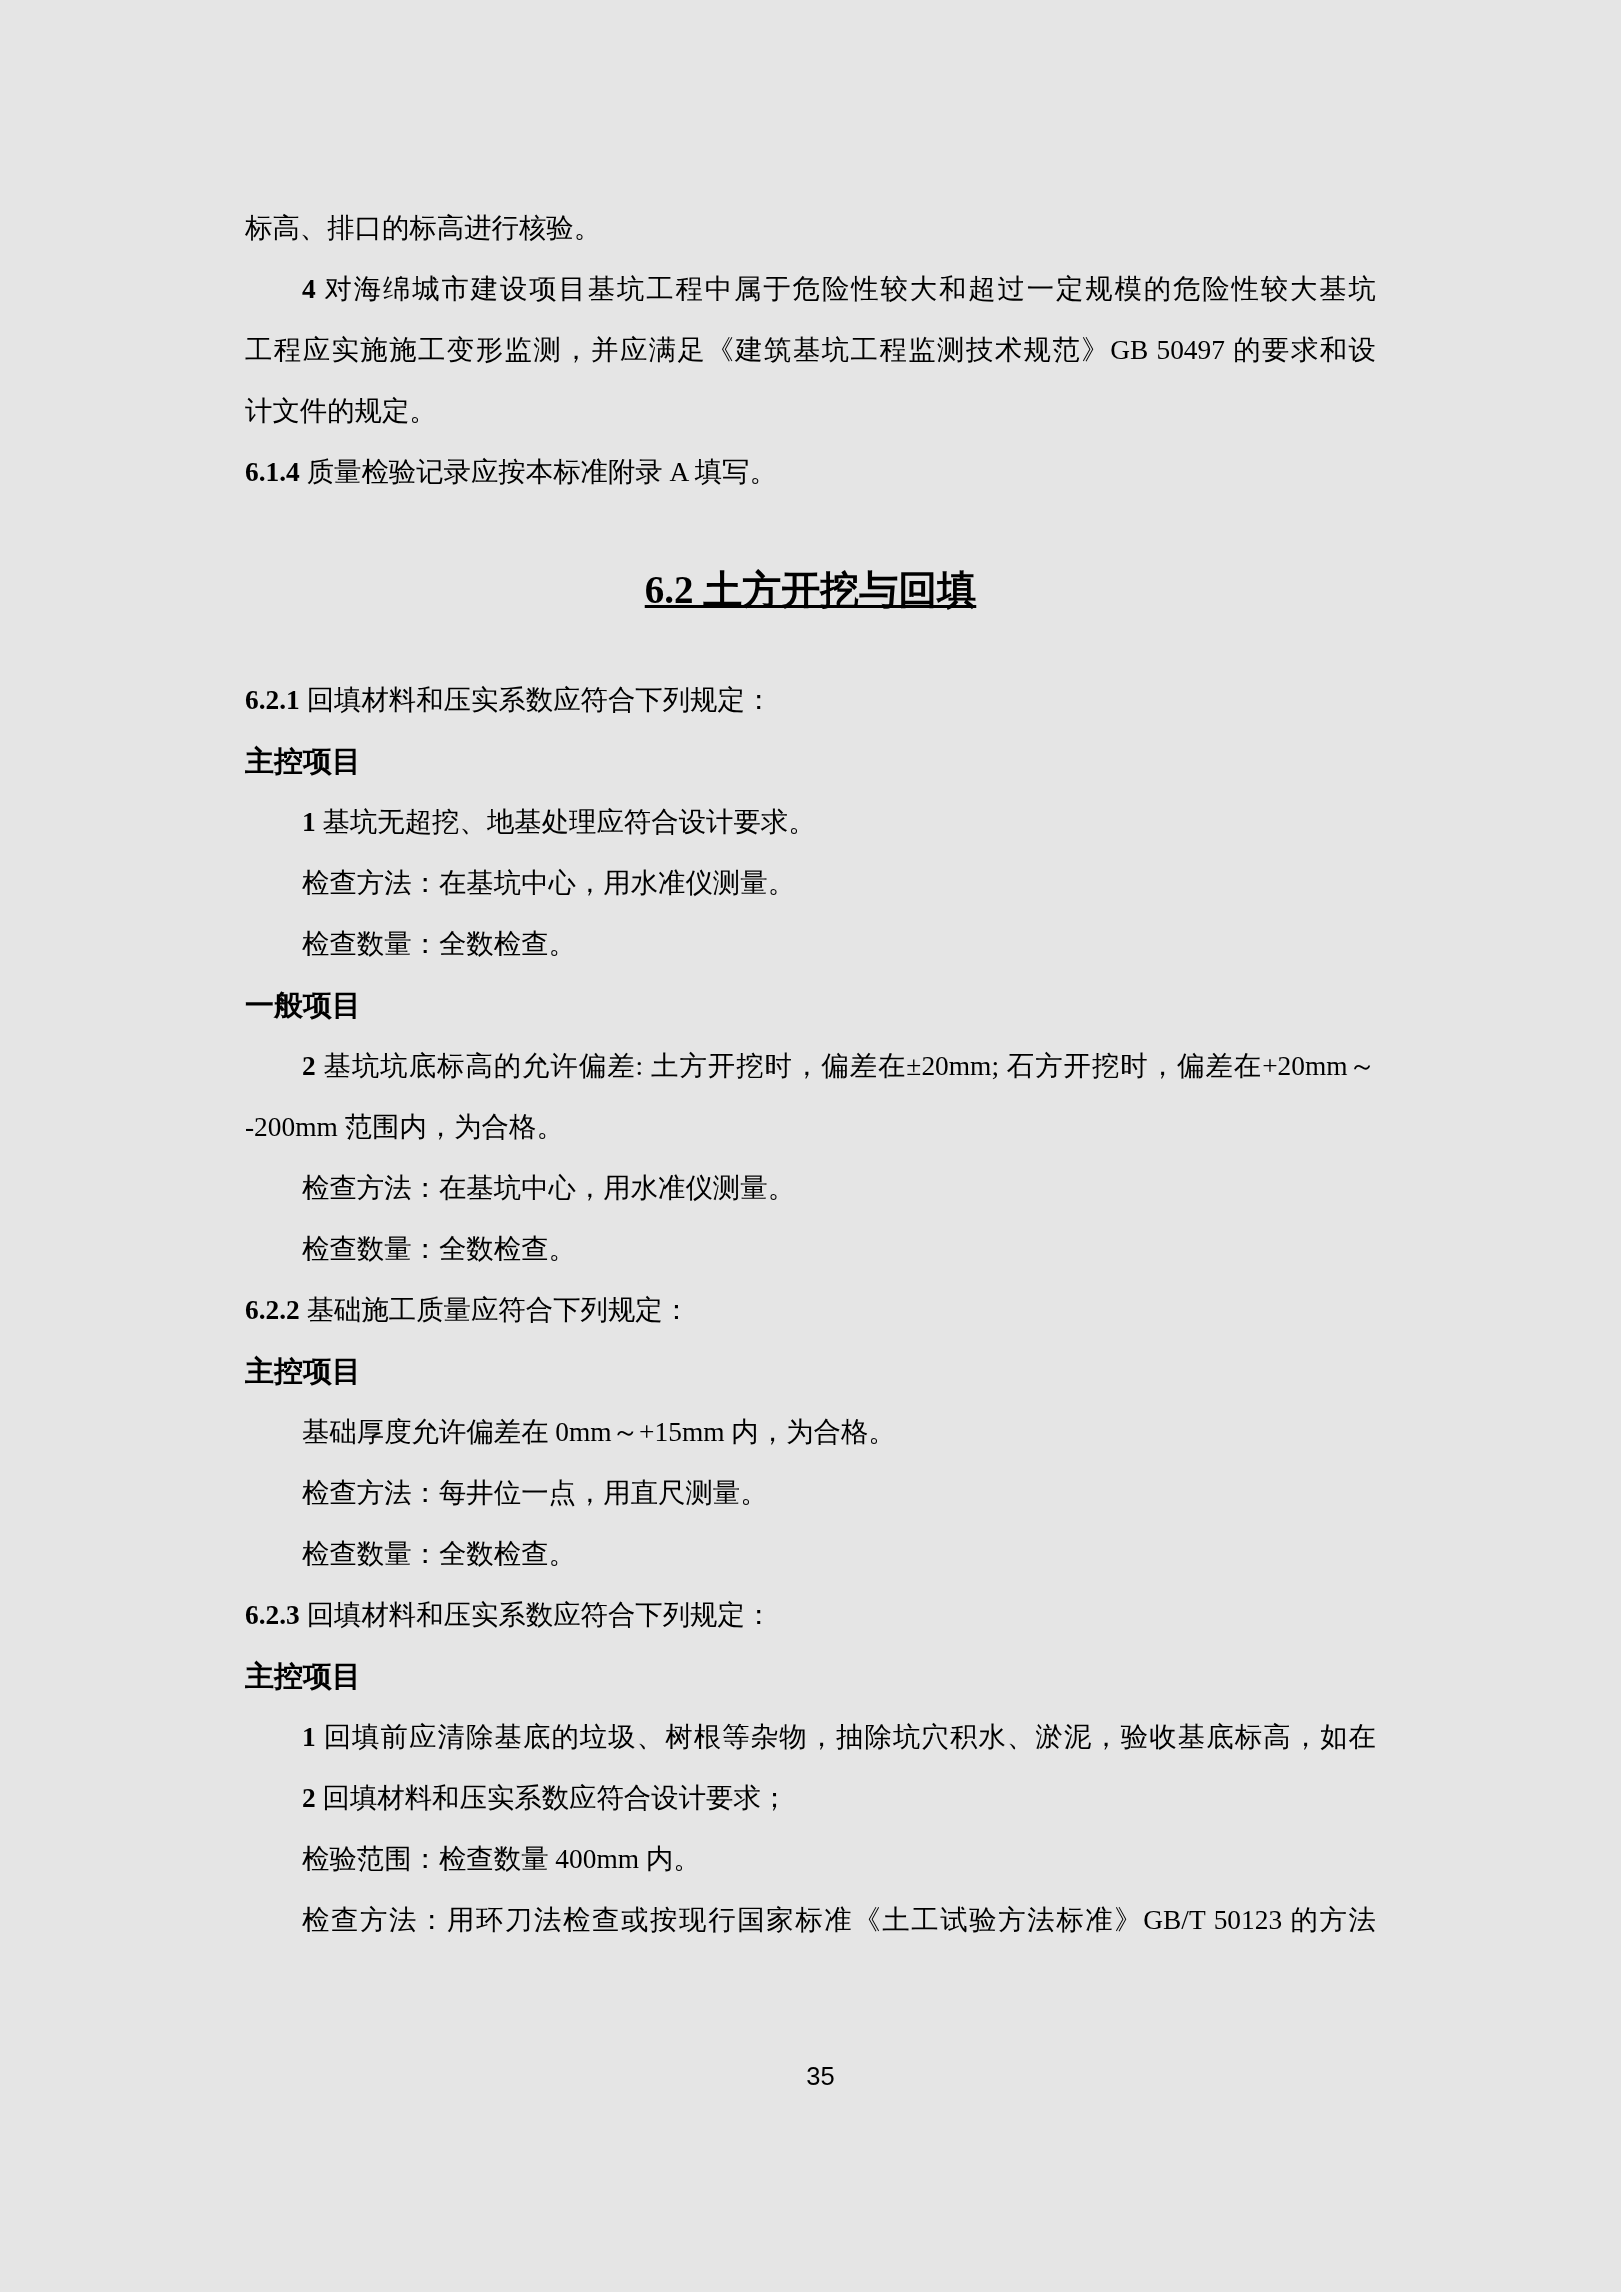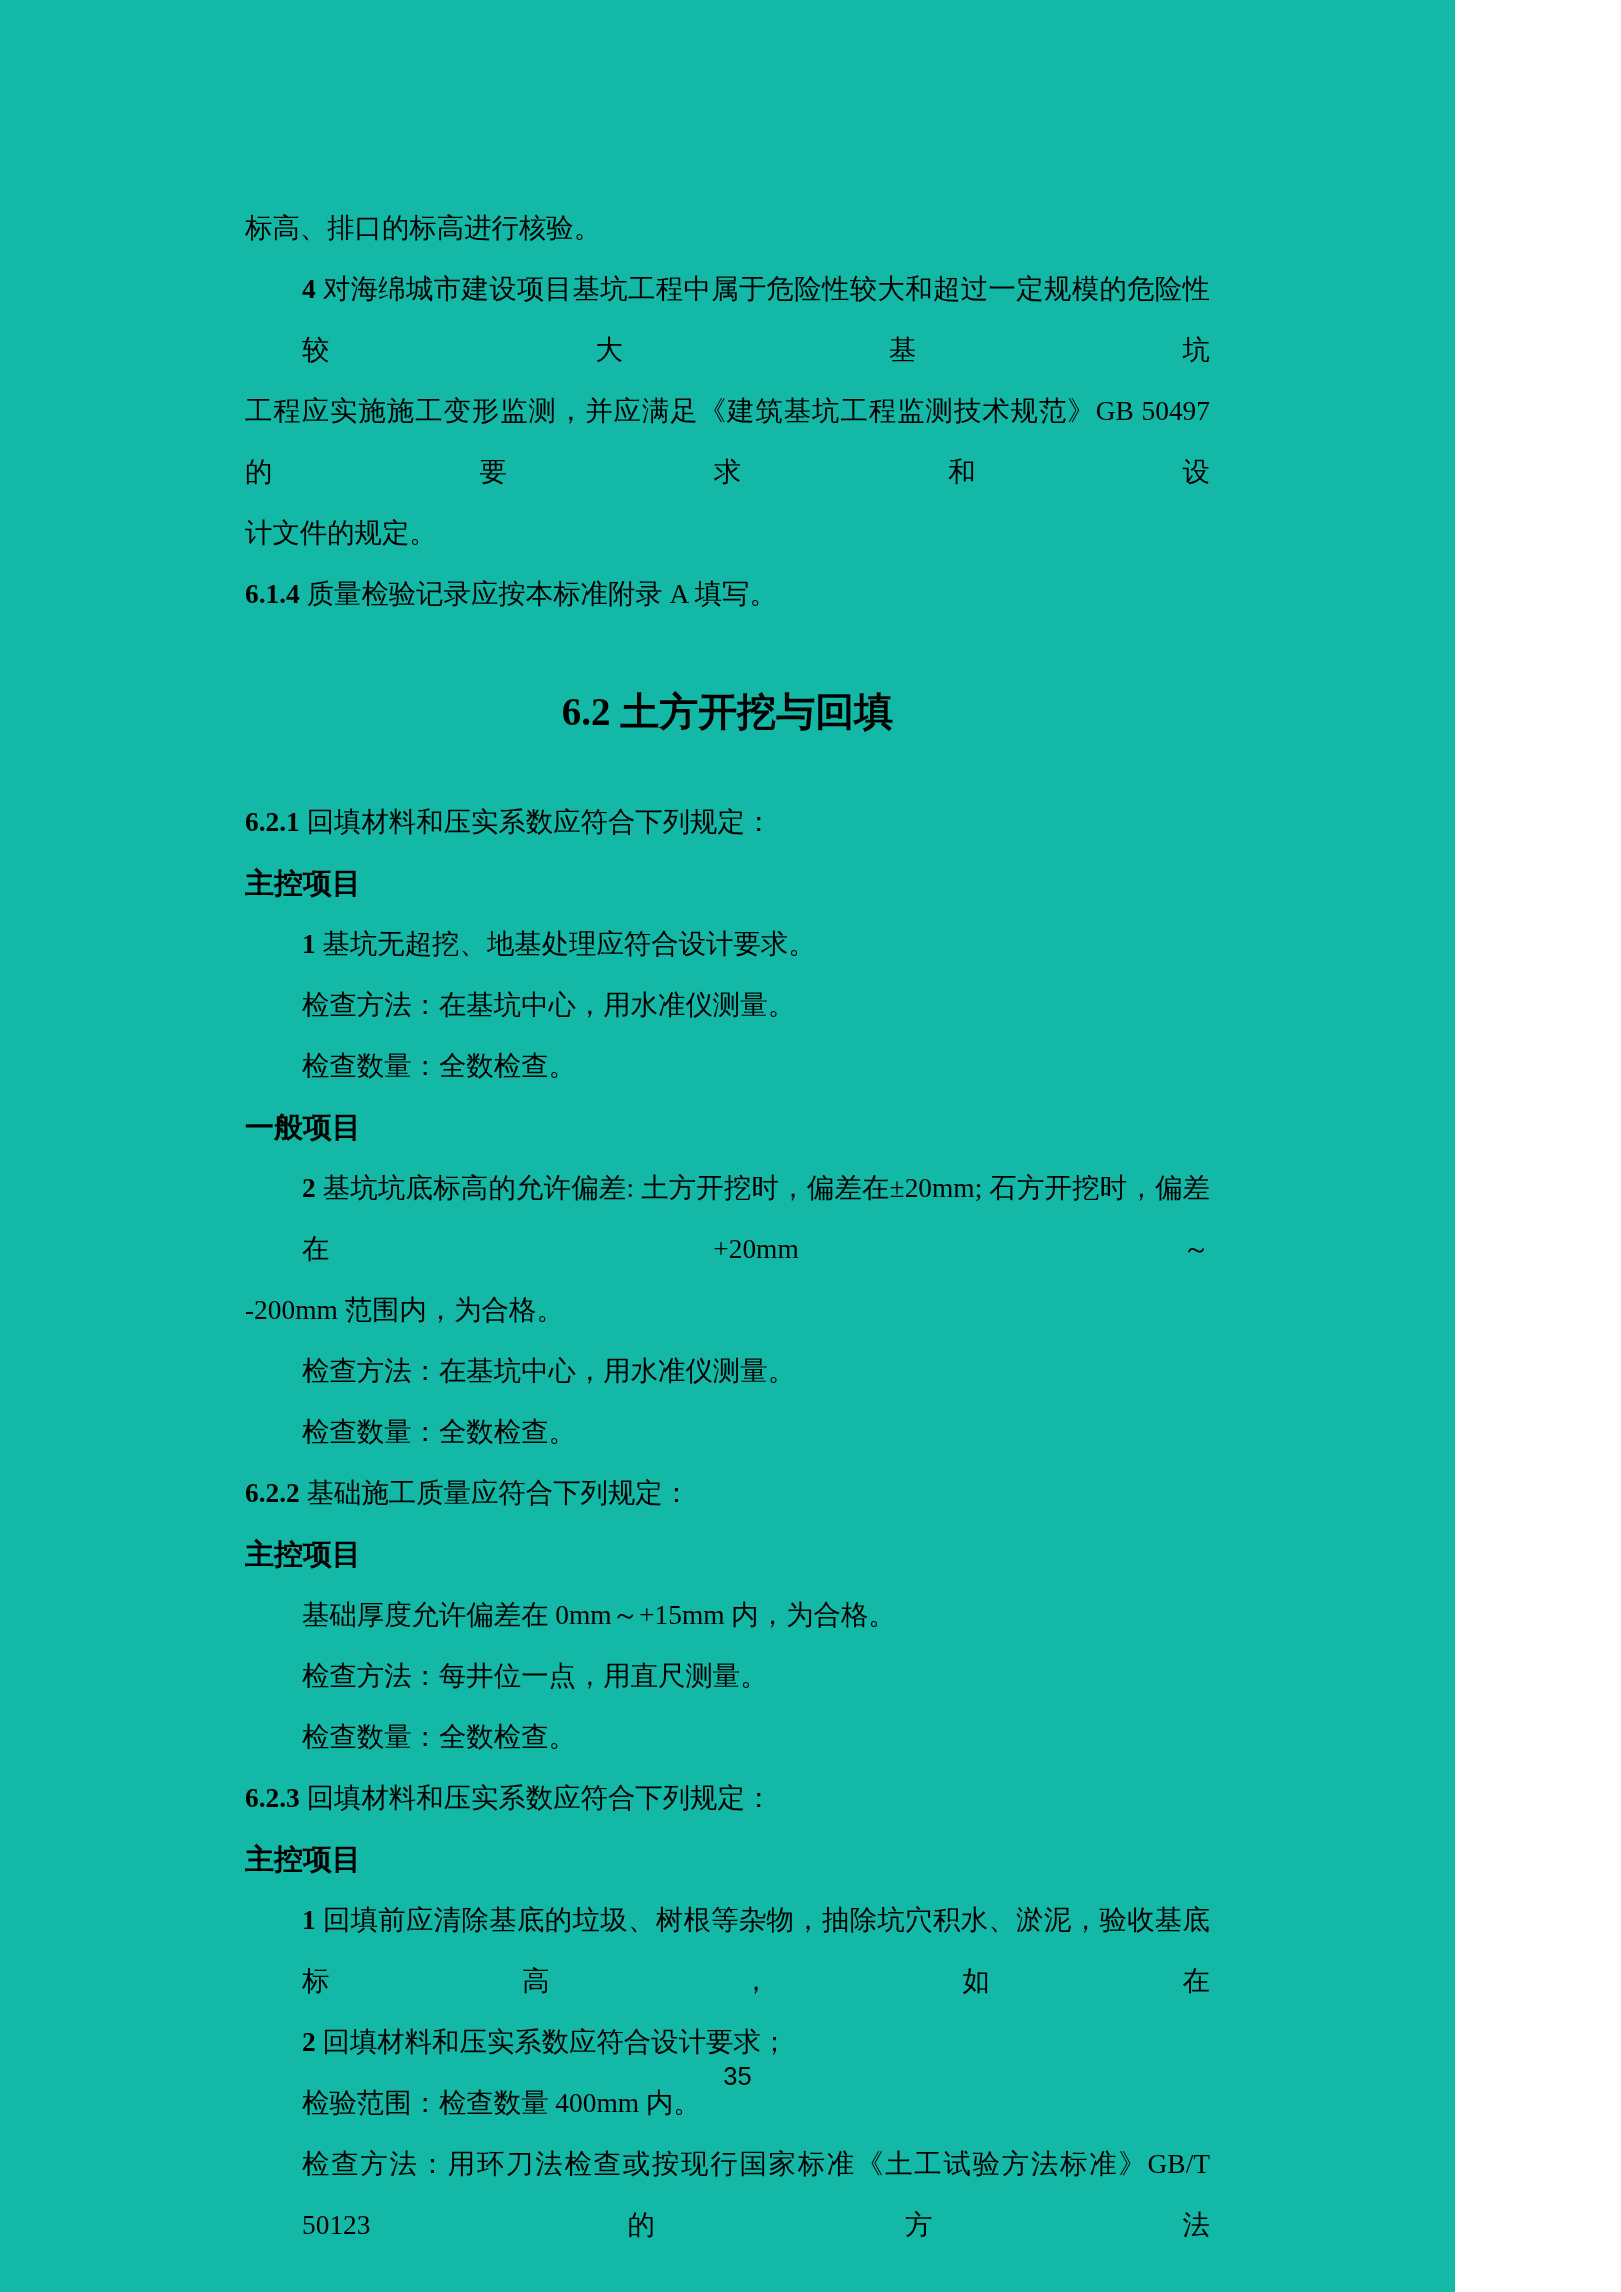--- a/index.html
+++ b/index.html
@@ -2,23 +2,23 @@
 <html><head>
 <meta charset="utf-8">
 <style>
   html, body {
     margin: 0;
     padding: 0;
     background: #ffffff;
   }
   .page {
     position: relative;
-    width: 1455px;
+    width: 1621px;
     height: 2293px;
-    background: #14b8a6;
+    background: #e5e5e5;
     color: #000000;
     font-family: "Liberation Serif", "DejaVu Serif", serif;
     overflow: hidden;
   }
   .content {
     position: absolute;
     left: 245px;
     right: 245px;
     top: 0;
     padding-top: 198px;
@@ -37,20 +37,21 @@
     text-align: justify;
     text-align-last: justify;
   }
   .line.h1 {
     font-size: 39px;
     line-height: 59px;
     font-weight: bold;
     text-align: center;
     margin: 57px 0 51px 0;
     white-space: nowrap;
+    text-decoration: underline;
   }
   .line.h2 {
     font-size: 29px;
     line-height: 61px;
     font-weight: bold;
     text-align: left;
   }
   .run.b {
     font-weight: bold;
   }

